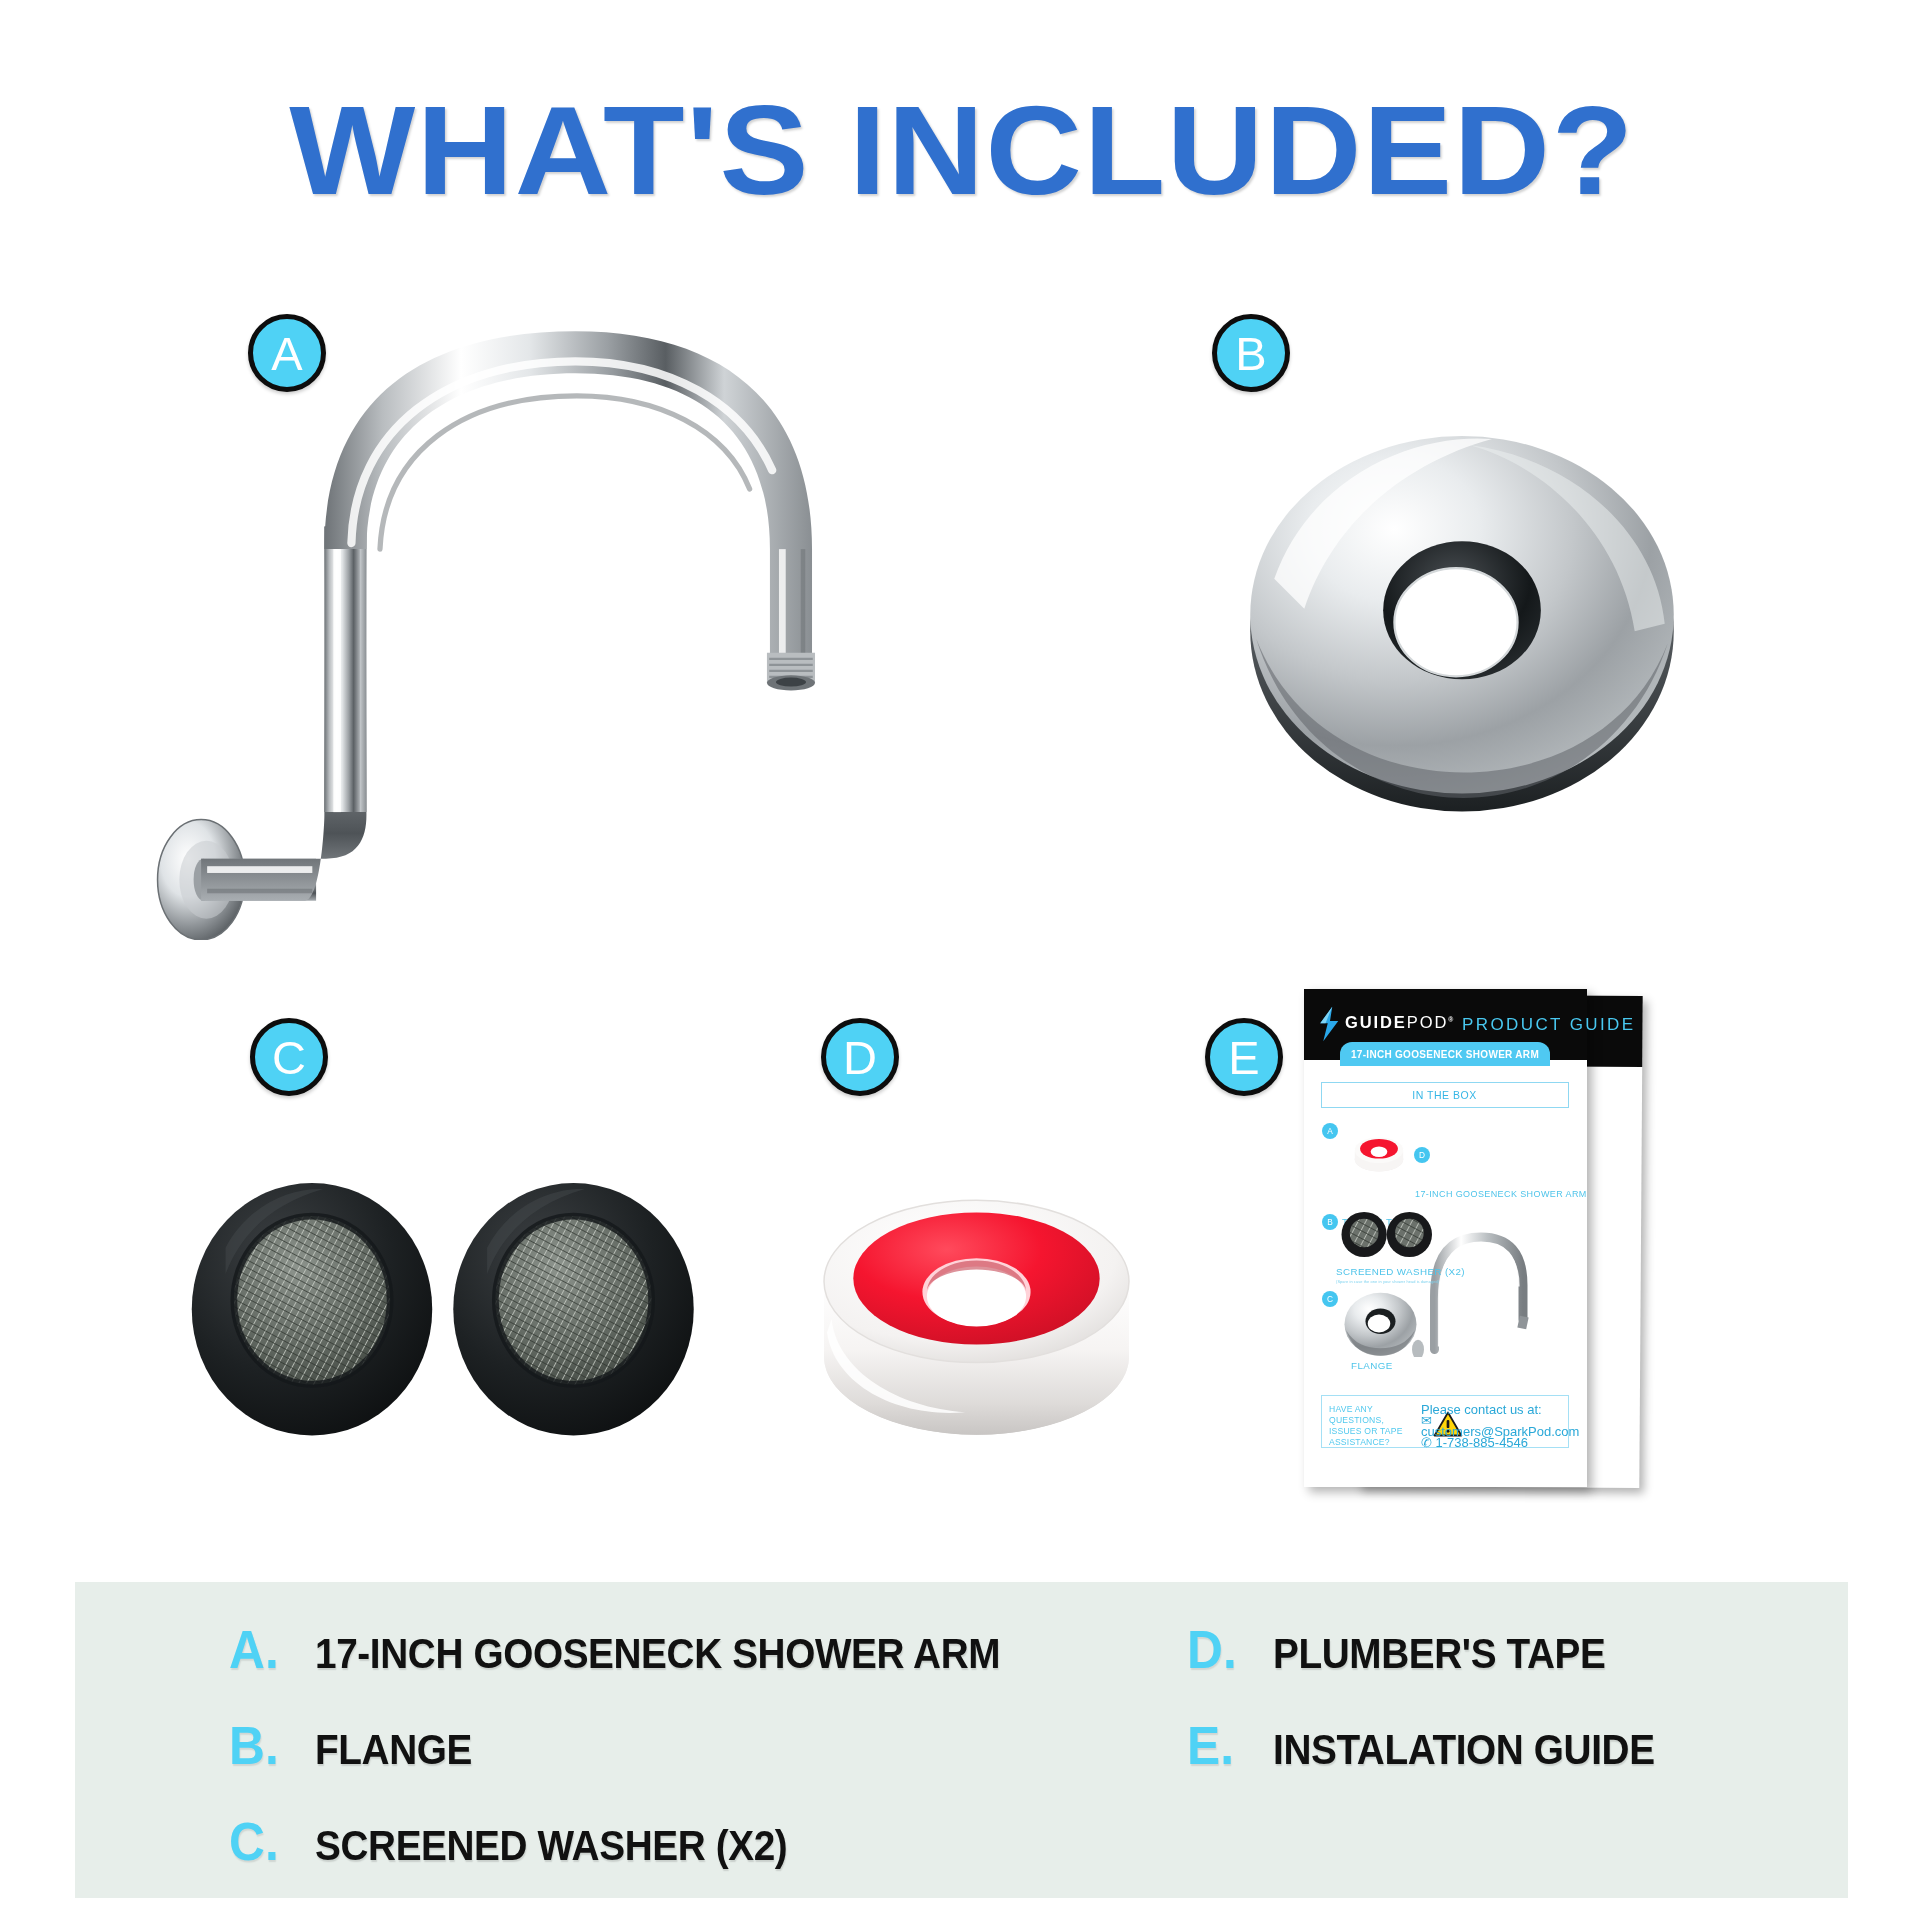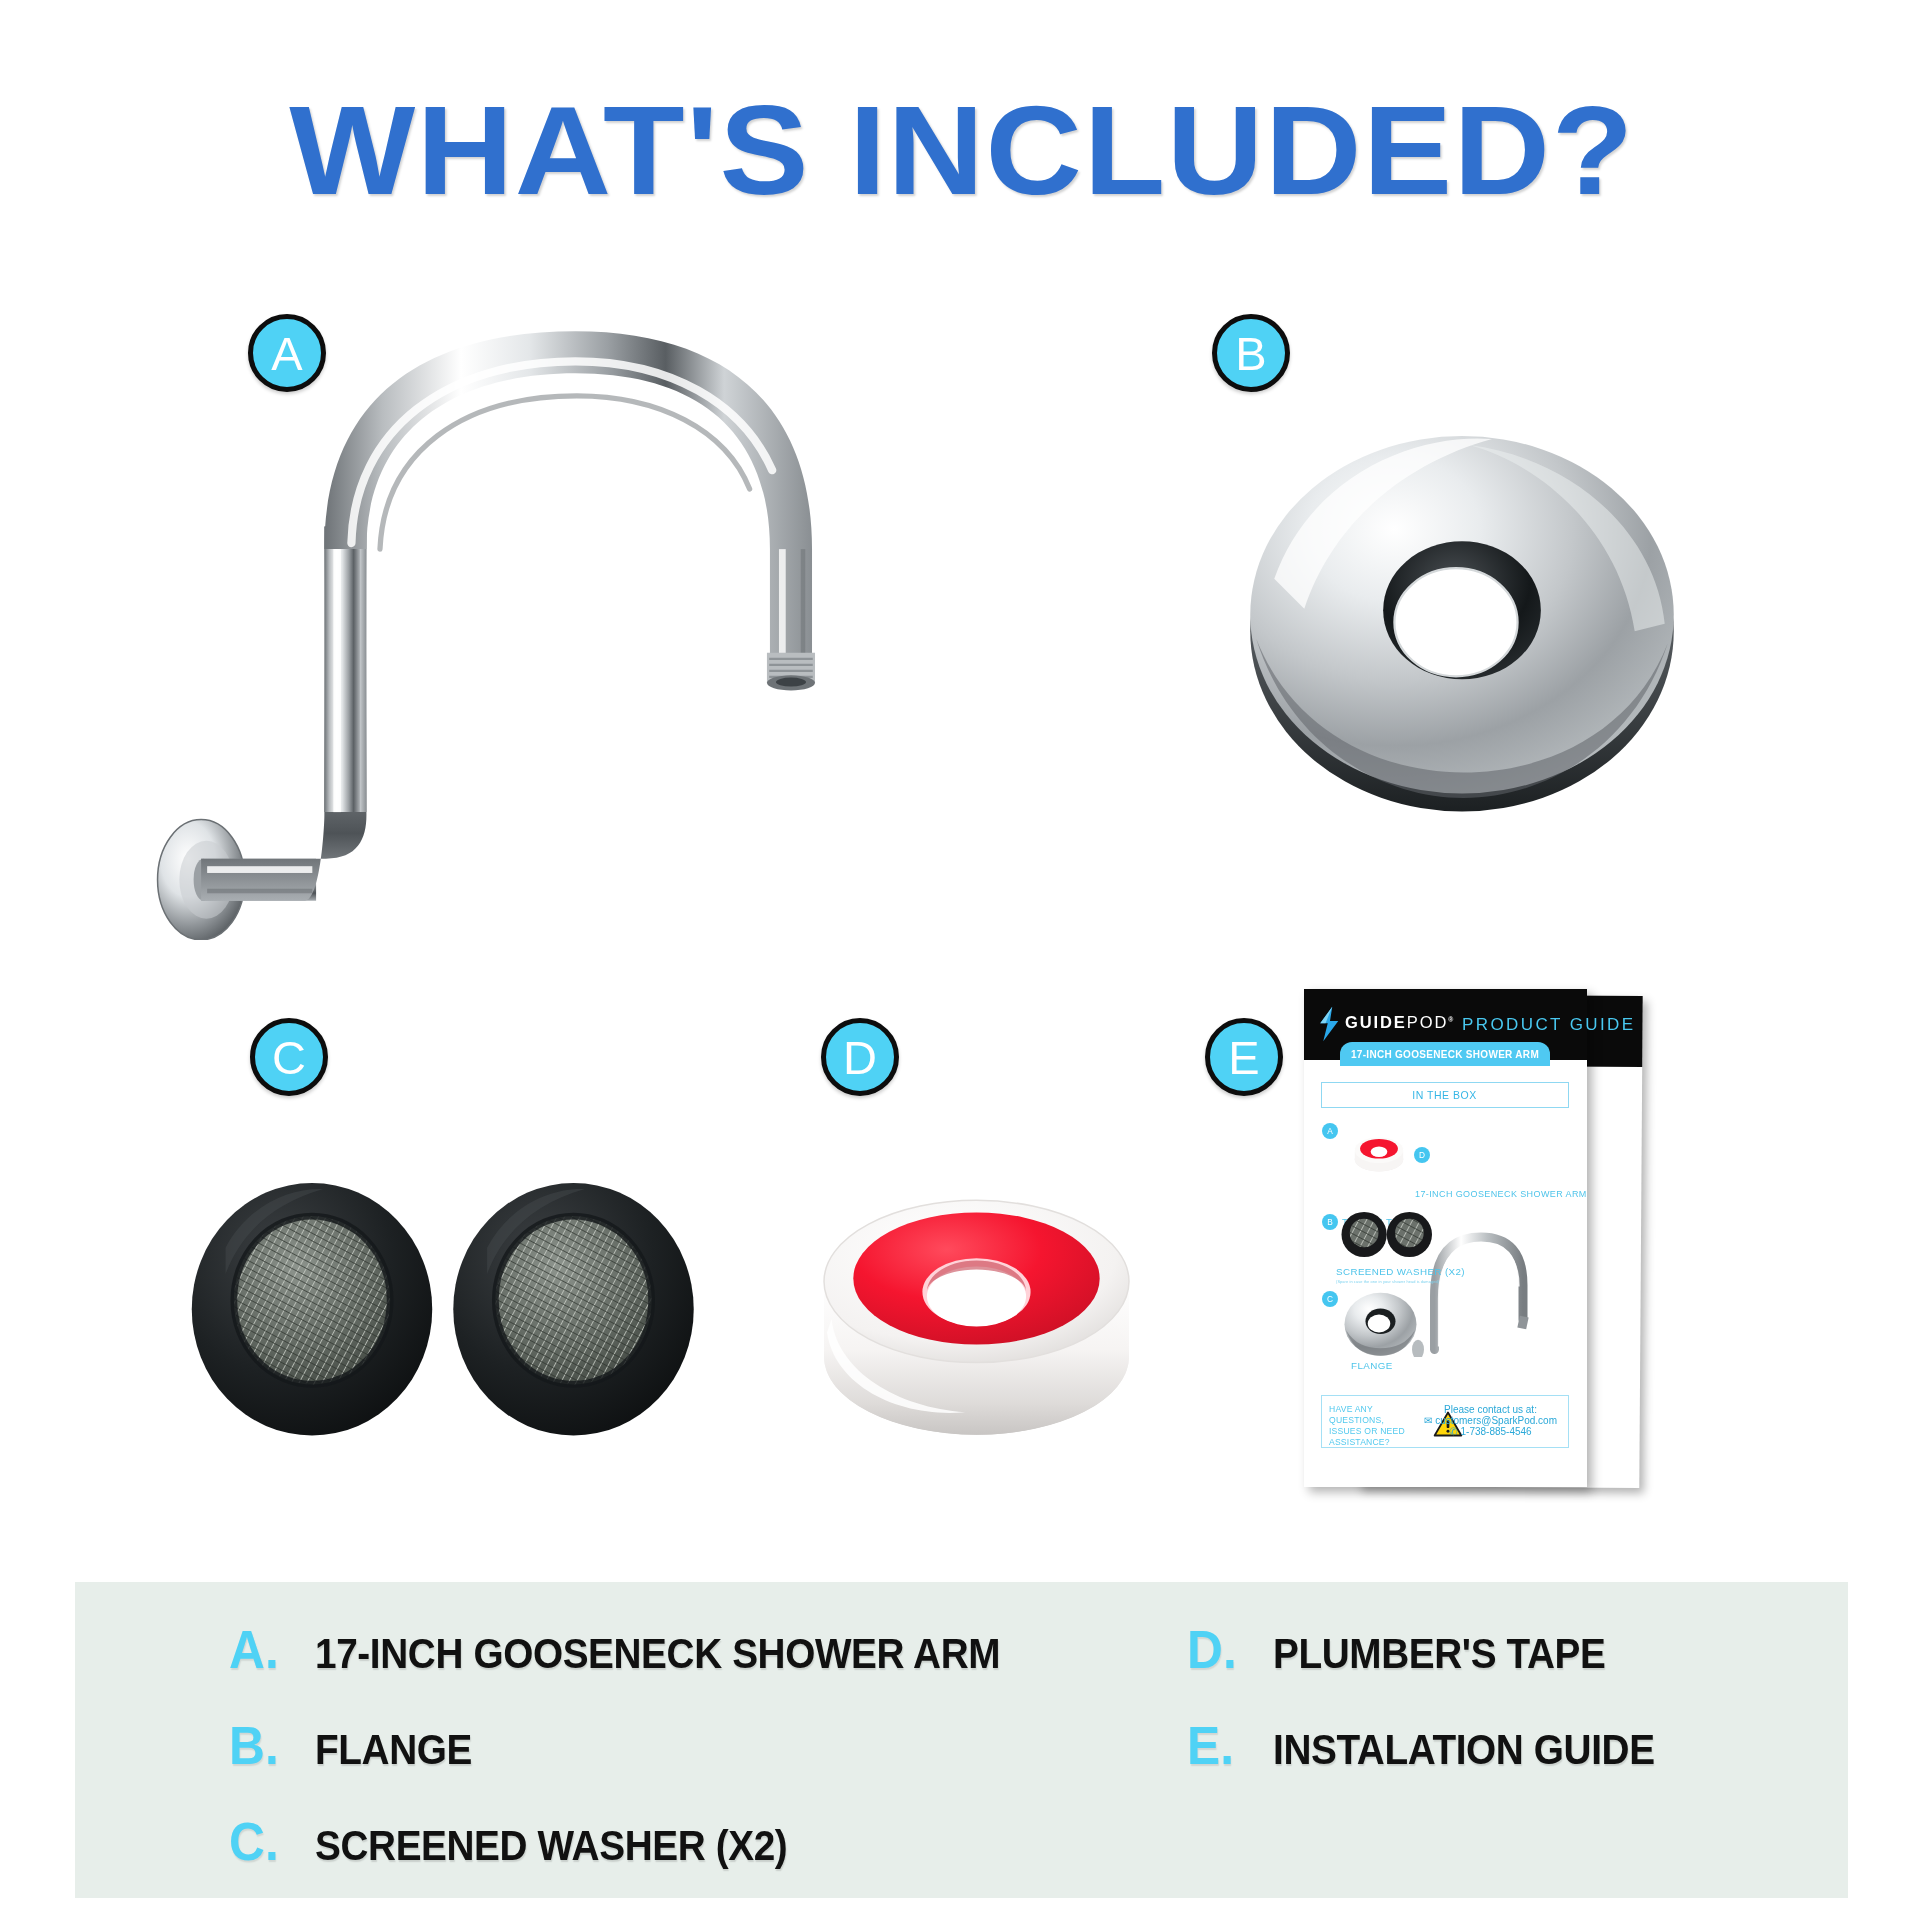--- a/index.html
+++ b/index.html
@@ -122,22 +122,22 @@
     width:248px; height:53px;
     border:0.8px solid #a5e0f5;
   }
   .contact-q {
     position:absolute; left:7.5px; top:7.5px;
     color:#52c9ee; font-size:8.6px; line-height:11.3px;
     letter-spacing:0.2px; width:90px;
   }
   .contact-r {
     position:absolute; right:7.5px; top:7.5px;
-    color:#2aa8d8; font-size:10px; line-height:11.3px;
-    text-align:center; width:139px;
+    color:#2aa8d8; font-size:13px; line-height:11.3px;
+    text-align:left; width:139px;
   }
   .warn-tri { position:absolute; left:111px; top:15px; width:30px; height:26px; }
 
   
   .bs-line {
     position:absolute; border:0.8px solid #9adcf4; height:17.3px;
   }
   .bs-text {
     position:absolute; color:#333; font-size:7.5px; white-space:nowrap;
   }
@@ -496,21 +496,21 @@
     <div class="mini-badge" style="left:18px; top:302px;">C</div>
     <svg style="position:absolute;left:39px;top:299px;" width="75" height="68" viewBox="0 0 100 90">
       <ellipse cx="50" cy="48" rx="48" ry="42" fill="url(#flangeBody)"></ellipse>
       <path d="M 4 56 C 14 82 30 90 50 90 C 70 90 86 82 96 56 C 84 74 70 80 50 80 C 30 80 16 74 4 56 Z" fill="#63686c" opacity=".5"></path>
       <ellipse cx="50" cy="44" rx="20" ry="17" fill="#1a1e20"></ellipse>
       <ellipse cx="48" cy="47" rx="15" ry="12" fill="#ffffff"></ellipse>
     </svg>
     <div class="mini-cap" style="left:47px; top:371px;">FLANGE</div>
 
     <div class="contact-box">
-      <div class="contact-q">HAVE ANY QUESTIONS, ISSUES OR NEED ASSISTANCE?</div>
+      <div class="contact-q">HAVE ANY QUESTIONS, ISSUES OR TAPE ASSISTANCE?</div>
       <svg class="warn-tri" viewBox="0 0 40 35">
         <path d="M 20 2 L 38 33 L 2 33 Z" fill="#ffd60a" stroke="#1a1a1a" stroke-width="2.4" stroke-linejoin="round"></path>
         <rect x="18.2" y="12" width="3.6" height="11" rx="1.6" fill="#1a1a1a"></rect>
         <circle cx="20" cy="27.4" r="2" fill="#1a1a1a"></circle>
       </svg>
       <div class="contact-r">
         <span>Please contact us at:</span><br>
         <span>✉</span>
         <span>customers@SparkPod.com</span><br>
         <span>✆</span>

